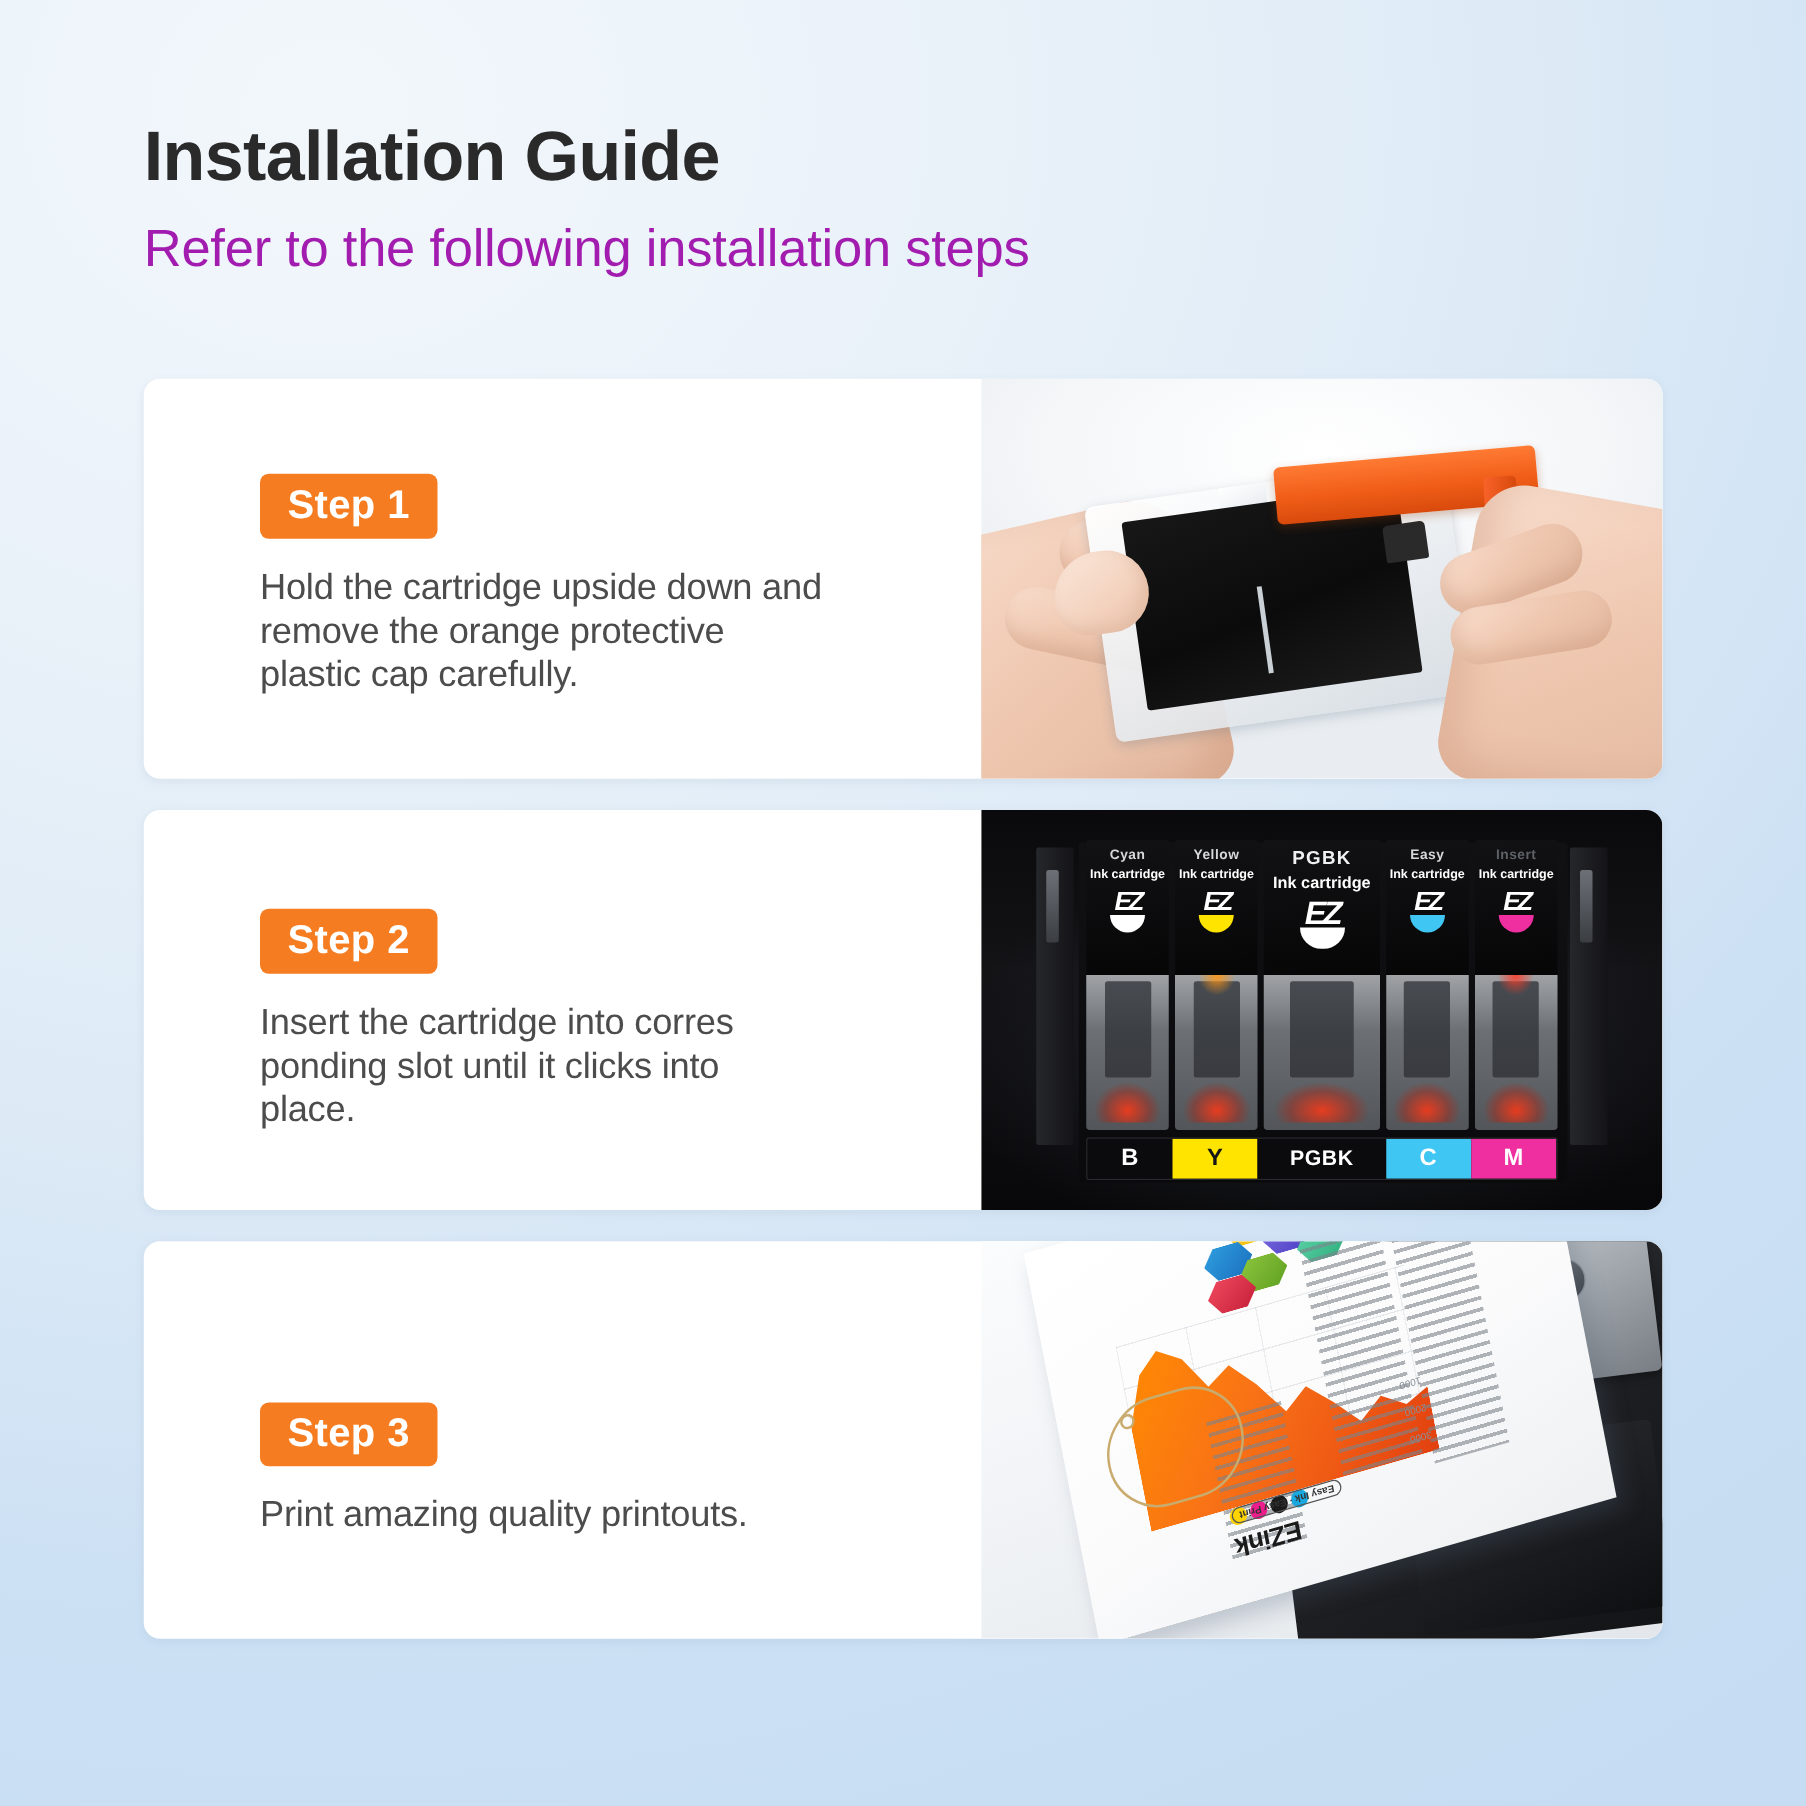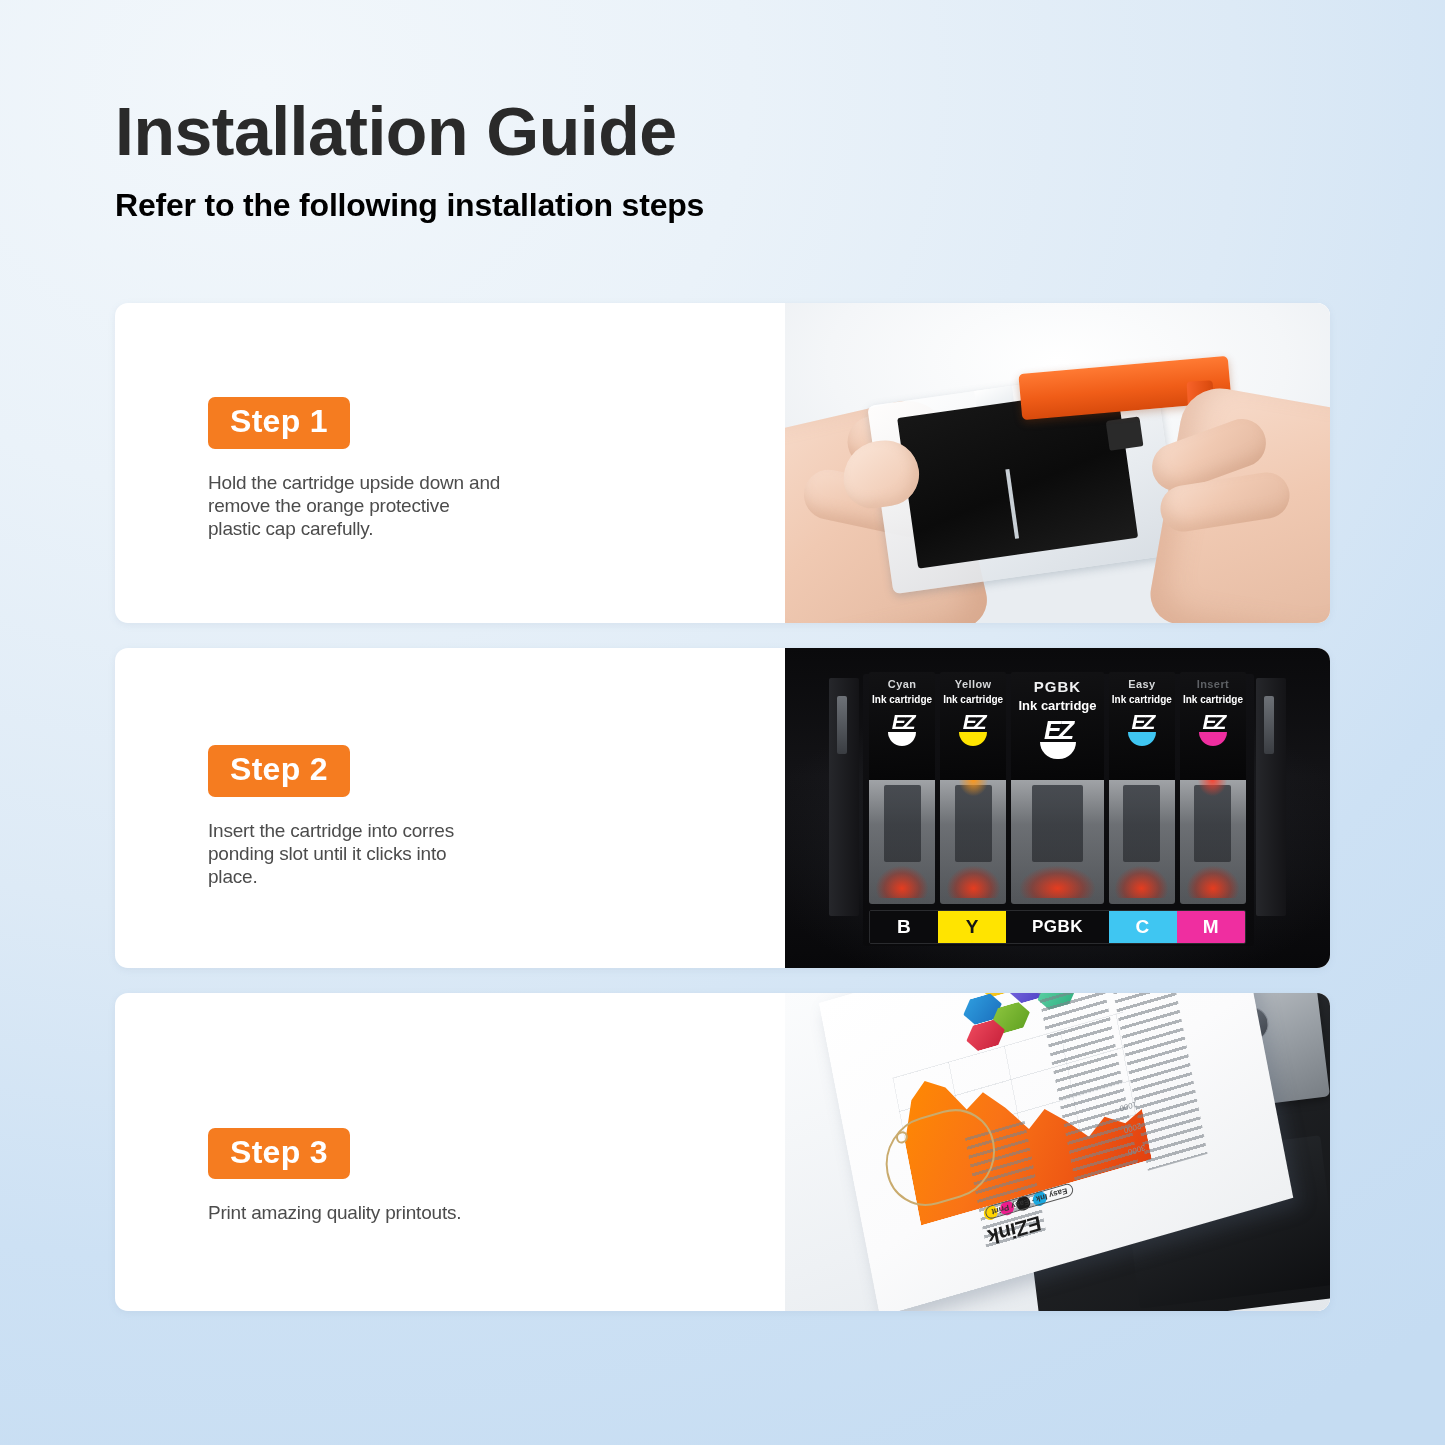--- a/index.html
+++ b/index.html
@@ -14,31 +14,31 @@
     font-family: "Liberation Sans", sans-serif;
     background:
       radial-gradient(ellipse 130% 110% at 18% 6%, #f2f7fb 0%, #eaf2f9 26%, #ddeaf6 52%, #cde1f4 74%, #c5dcf2 100%);
     position: relative;
   }
 
   
   #header { position: absolute; left: 115px; top: 96px; width: 1215px; }
 
   #page-title {
-    font-size: 68px;
+    font-size: 56px;
     font-weight: bold;
     color: #2a2a2a;
     letter-spacing: -0.5px;
     line-height: 1.05;
   }
   #page-subtitle {
     margin-top: 20px;
-    font-size: 32px;
-    font-weight: 700;
-    color: #000000;
+    font-size: 42px;
+    font-weight: 400;
+    color: #a21caf;
     letter-spacing: -0.2px;
   }
 
   
   .step-card {
     position: absolute;
     left: 115px;
     width: 1215px;
     background: #ffffff;
     border-radius: 13px;
@@ -71,21 +71,21 @@
     font-size: 32px;
     font-weight: bold;
     letter-spacing: 0.3px;
     padding: 8px 22px 10px 22px;
     border-radius: 7px;
     line-height: 1.05;
     margin-bottom: 22px;
   }
 
   .step-body {
-    font-size: 19px;
+    font-size: 29px;
     font-weight: 400;
     color: #4c4c4c;
     line-height: 1.22;
     letter-spacing: -0.2px;
     white-space: pre-line;
   }
 
   .card-media {
     flex: 1 1 auto;
     position: relative;

